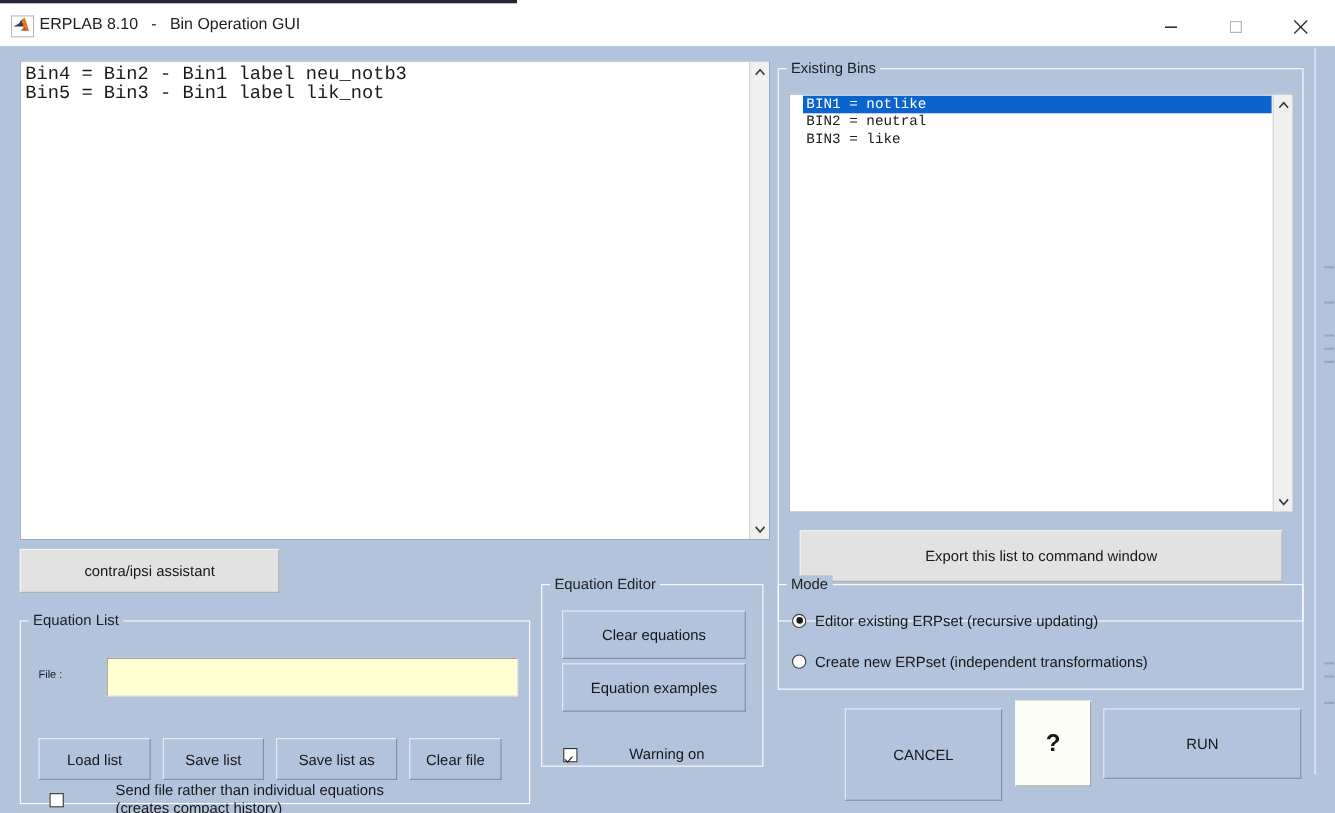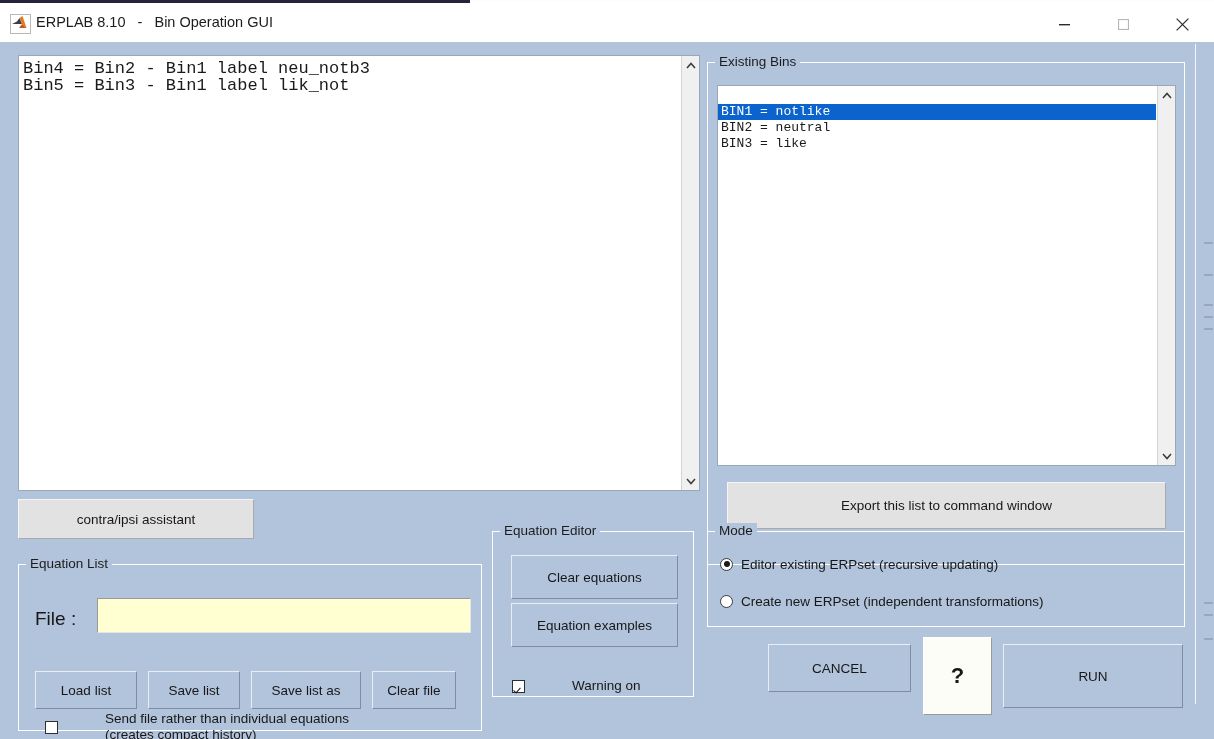--- a/index.html
+++ b/index.html
@@ -149,21 +149,21 @@
 
   
   .listbox {
     position: absolute;
     background: #ffffff;
     border: 1px solid #9aa7bb;
     box-sizing: border-box;
     overflow: hidden;
   }
   .list-items {
-    position: absolute; left: 0; top: 18px; right: 19px;
+    position: absolute; left: 0; top: 1px; right: 19px; padding-left: 12px;
   }
   .list-item {
     font-family: "Liberation Mono", monospace;
     font-size: 13px; line-height: 16px;
     color: #1a1a1a;
     padding-left: 3px;
     white-space: pre;
   }
   .list-item.selected {
     background: #0b63ce;
@@ -179,21 +179,21 @@
     border-right: 1px solid #e6e6e6;
     border-bottom: 1px solid #e6e6e6;
     box-sizing: border-box;
     font-size: 13px; color: #1a1a1a;
     padding: 3px 4px;
     outline: none;
     font-family: "Liberation Sans", sans-serif;
   }
   .label-static {
     position: absolute;
-    font-size: 19px; color: #171717;
+    font-size: 10px; color: #171717;
     white-space: pre;
   }
 
   
   .cb-row {
     position: absolute;
     display: flex; align-items: center; gap: 40px;
   }
   .cb-box {
     width: 13px; height: 13px;
@@ -373,17 +373,17 @@
     <div class="radio-row" style="left:12px; top:22px; height:20px;">
       <span class="radio-box checked"></span>
       <span class="radio-label">Editor existing ERPset (recursive updating)</span>
     </div>
     <div class="radio-row" style="left:12px; top:59px; height:20px;">
       <span class="radio-box"></span>
       <span class="radio-label">Create new ERPset (independent transformations)</span>
     </div>
   </div>
 
-  <div class="btn" style="left:768px; top:602px; width:143px; height:48px;">CANCEL</div>
+  <div class="btn" style="left:768px; top:602px; width:143px; height:84px;">CANCEL</div>
   <div class="btn white" style="left:923px; top:595px; width:69px; height:78px;">?</div>
   <div class="btn" style="left:1003px; top:602px; width:180px; height:64px;">RUN</div>
 
 </div>
 
 </body></html>

